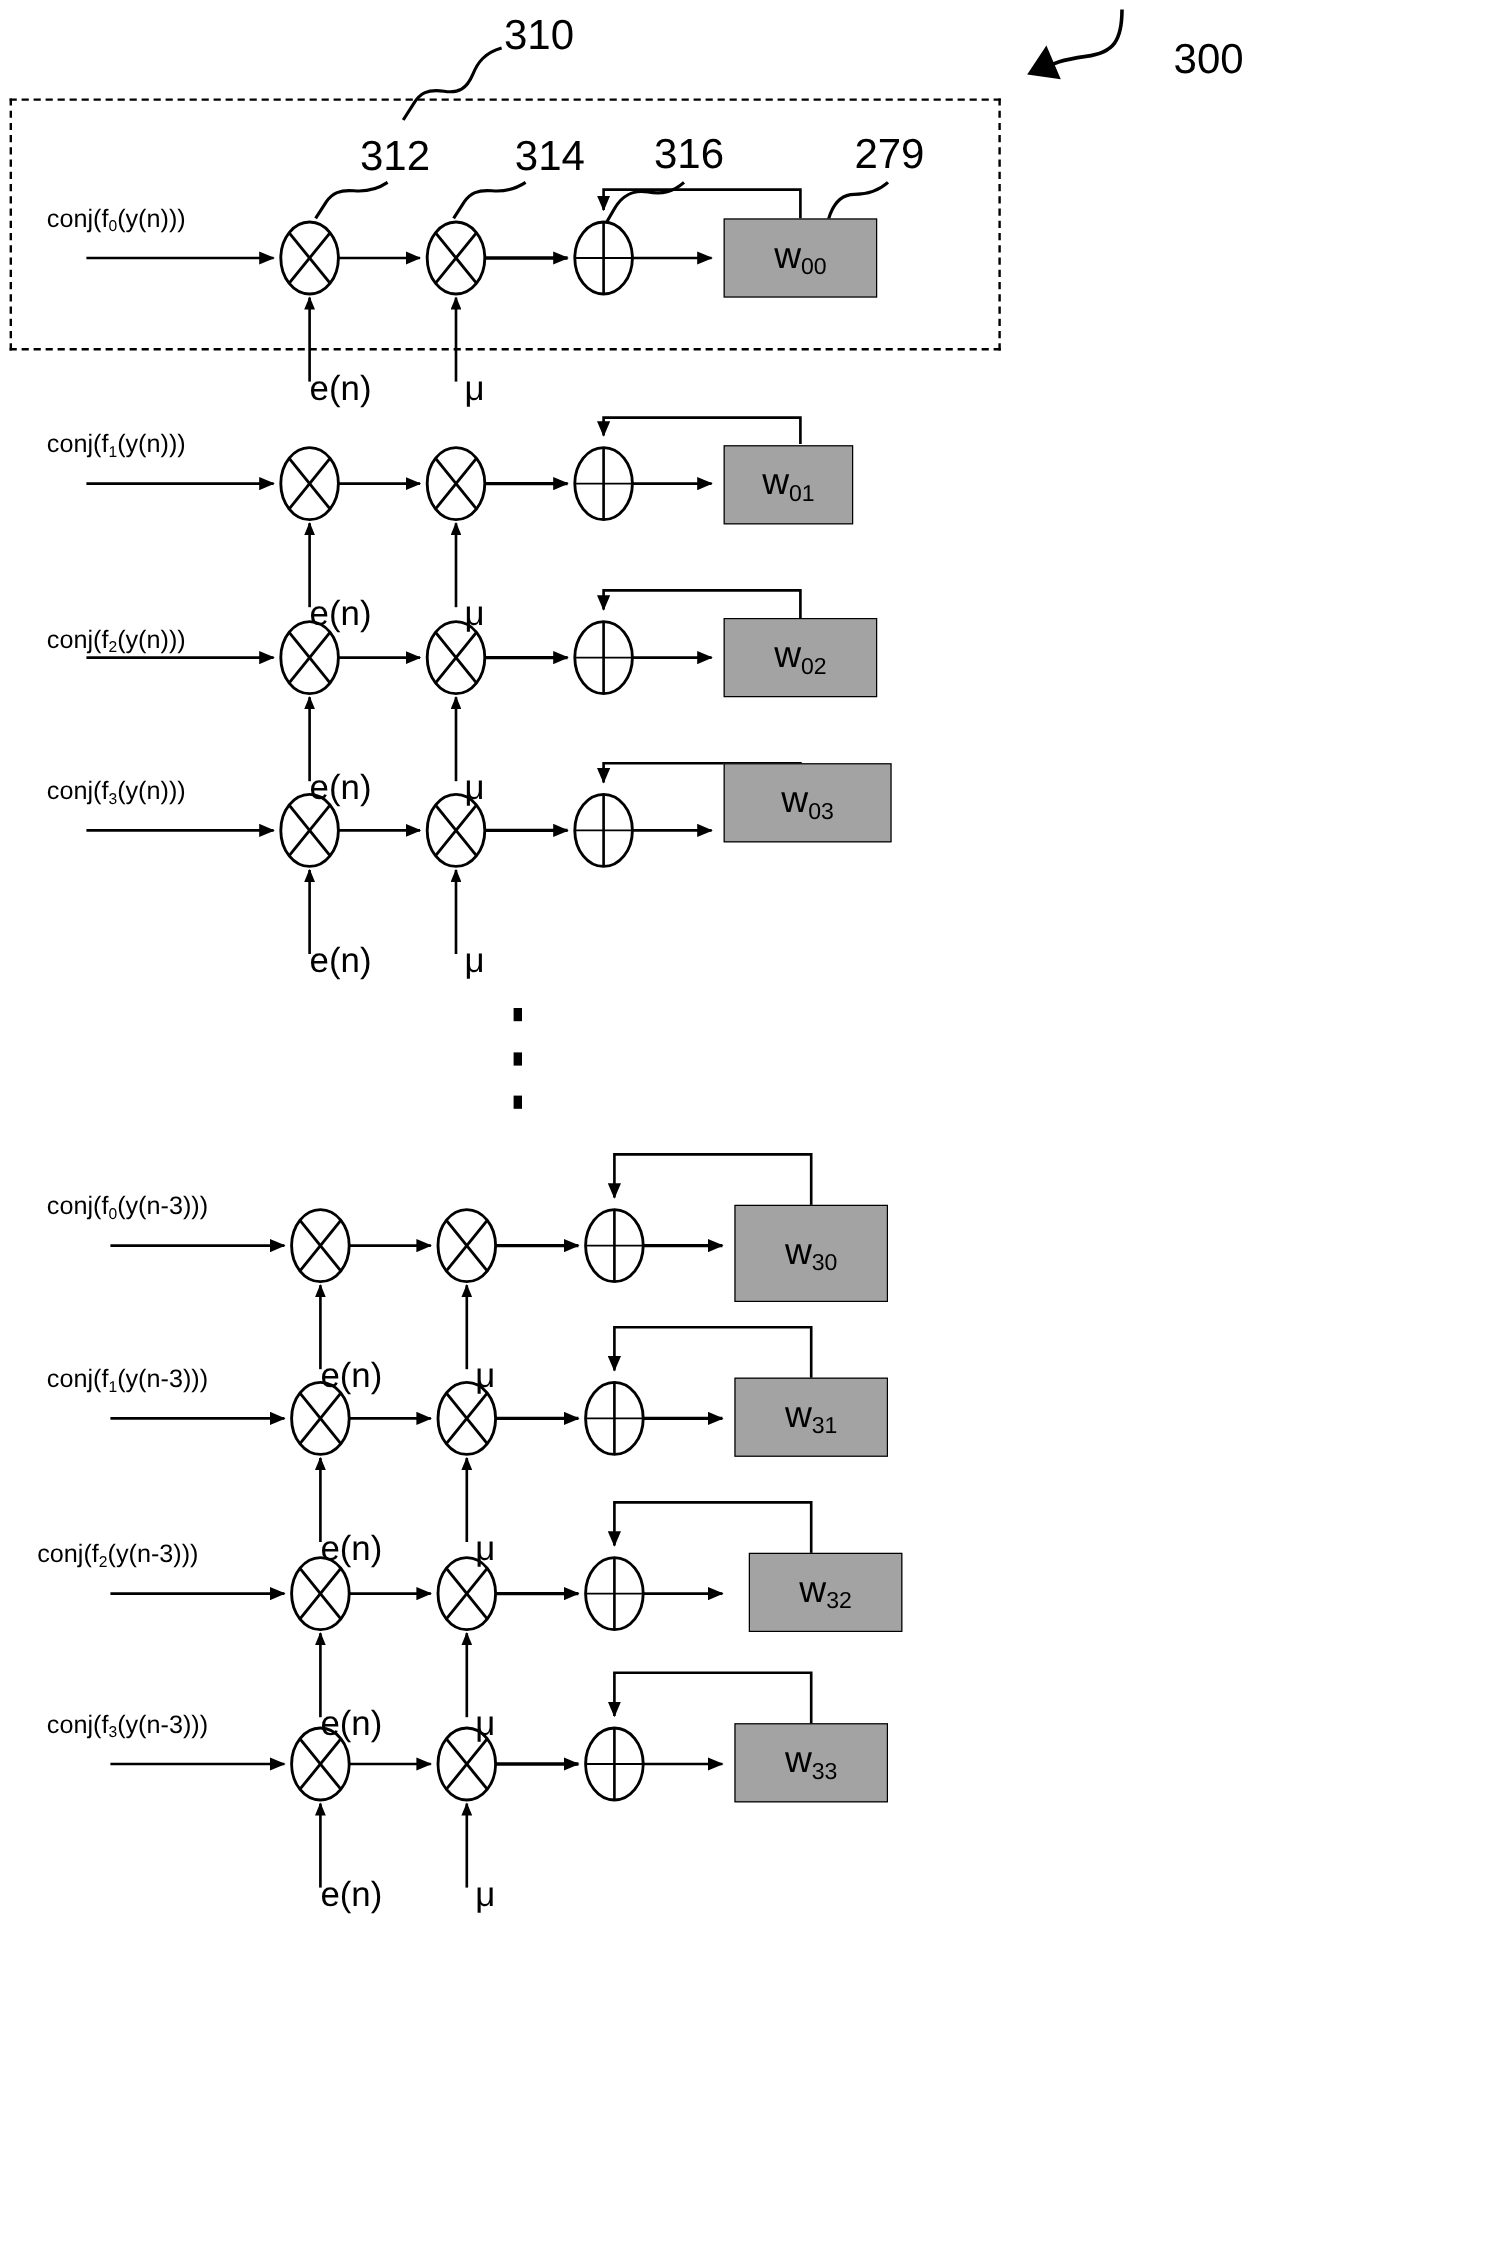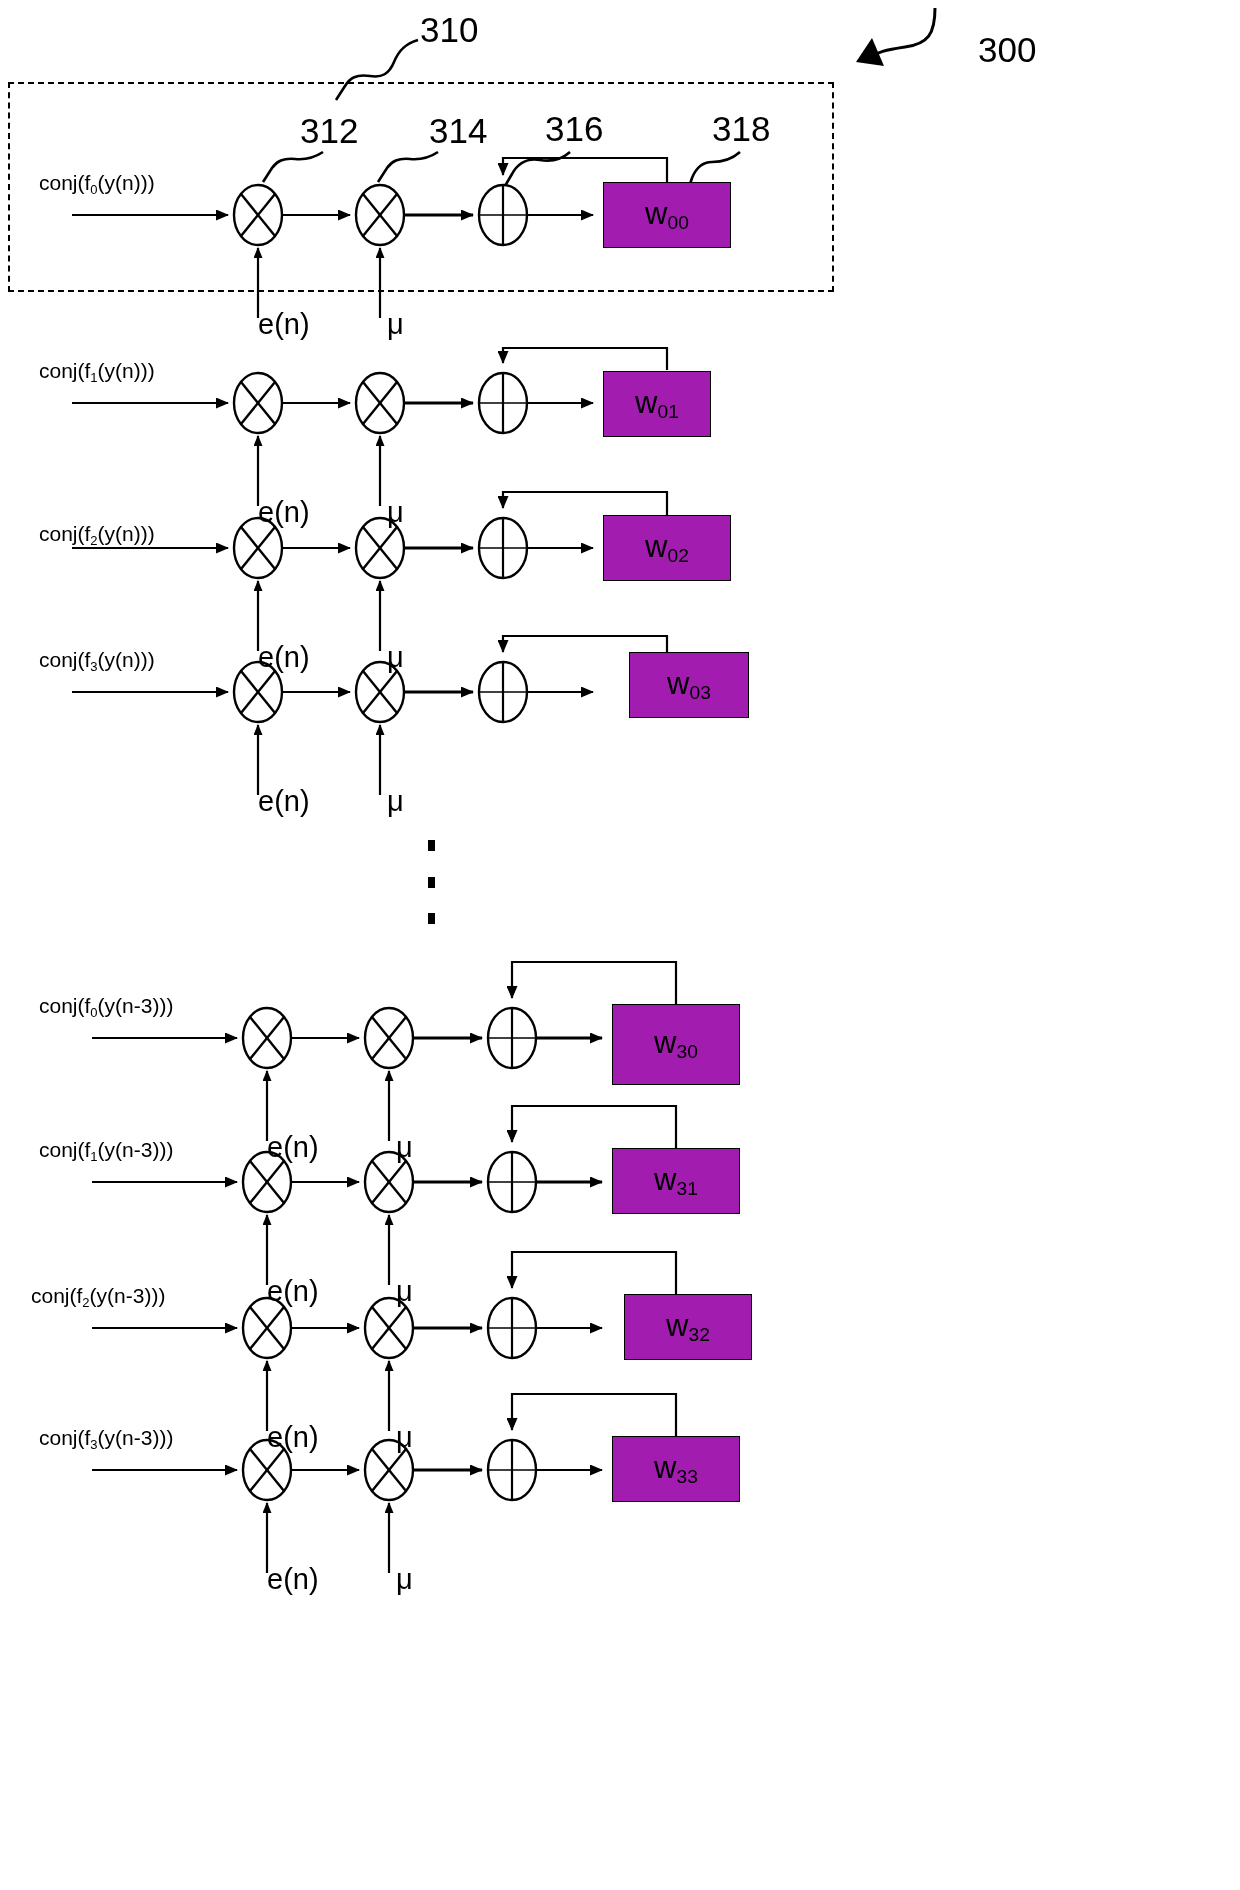--- a/index.html
+++ b/index.html
@@ -11,21 +11,21 @@
             pointer-events:none;}
   .lbl{position:absolute;white-space:nowrap;line-height:1;}
   .num{font-size:35px;}
   .sig{font-size:21px;}
   .small{font-size:29px;}
   .wlbl{font-size:31px;}
   sub{font-size:0.62em;vertical-align:-0.28em;}
   .dot{position:absolute;width:7px;height:11px;background:#000;}
   .dashbox{position:absolute;border:2px dashed #000;box-sizing:border-box;}
   .wbox{position:absolute;border:1.6px solid #000;box-sizing:border-box;
-        display:flex;align-items:center;justify-content:center;background:#a21caf;}
+        display:flex;align-items:center;justify-content:center;background:#a3a3a3;}
 </style>
 </head>
 <body>
 
 <div id="stage">
 
   <div class="dashbox" style="left:8px;top:82px;width:826px;height:210px;"></div>
 
   <svg class="layer" viewBox="0 0 1240 1890">
     <defs>
@@ -182,21 +182,21 @@
     </g>
   </svg>
 
   <div class="lbl num" style="left:978px;top:32px;">300</div>
 
   <div class="lbl num" style="left:420px;top:12px;">310</div>
 
   <div class="lbl num" style="left:300px;top:113px;">312</div>
   <div class="lbl num" style="left:429px;top:113px;">314</div>
   <div class="lbl num" style="left:545px;top:111px;">316</div>
-  <div class="lbl num" style="left:712px;top:111px;">318</div>
+  <div class="lbl num" style="left:712px;top:111px;">279</div>
 
   <div class="lbl sig" style="left:39px;top:172px;">
     <span>conj(f</span><sub>0</sub><span>(y(n)))</span>
   </div>
   <div class="lbl small" style="left:258px;top:310px;">e(n)</div>
   <div class="lbl small" style="left:387px;top:310px;">μ</div>
   <div class="wbox" style="left:603px;top:182px;width:128px;height:66px;">
     <span class="wlbl"><span>w</span><sub>00</sub></span>
   </div>
 
@@ -216,21 +216,21 @@
   <div class="lbl small" style="left:387px;top:643px;">μ</div>
   <div class="wbox" style="left:603px;top:515px;width:128px;height:66px;">
     <span class="wlbl"><span>w</span><sub>02</sub></span>
   </div>
 
   <div class="lbl sig" style="left:39px;top:649px;">
     <span>conj(f</span><sub>3</sub><span>(y(n)))</span>
   </div>
   <div class="lbl small" style="left:258px;top:787px;">e(n)</div>
   <div class="lbl small" style="left:387px;top:787px;">μ</div>
-  <div class="wbox" style="left:603px;top:652px;width:120px;height:66px;margin-left:26px;">
+  <div class="wbox" style="left:603px;top:636px;width:140px;height:66px;">
     <span class="wlbl"><span>w</span><sub>03</sub></span>
   </div>
 
   <div class="dot" style="left:428px;top:840px;"></div>
   <div class="dot" style="left:428px;top:877px;"></div>
   <div class="dot" style="left:428px;top:913px;"></div>
 
   <div class="lbl sig" style="left:39px;top:995px;">
     <span>conj(f</span><sub>0</sub><span>(y(n-3)))</span>
   </div>

